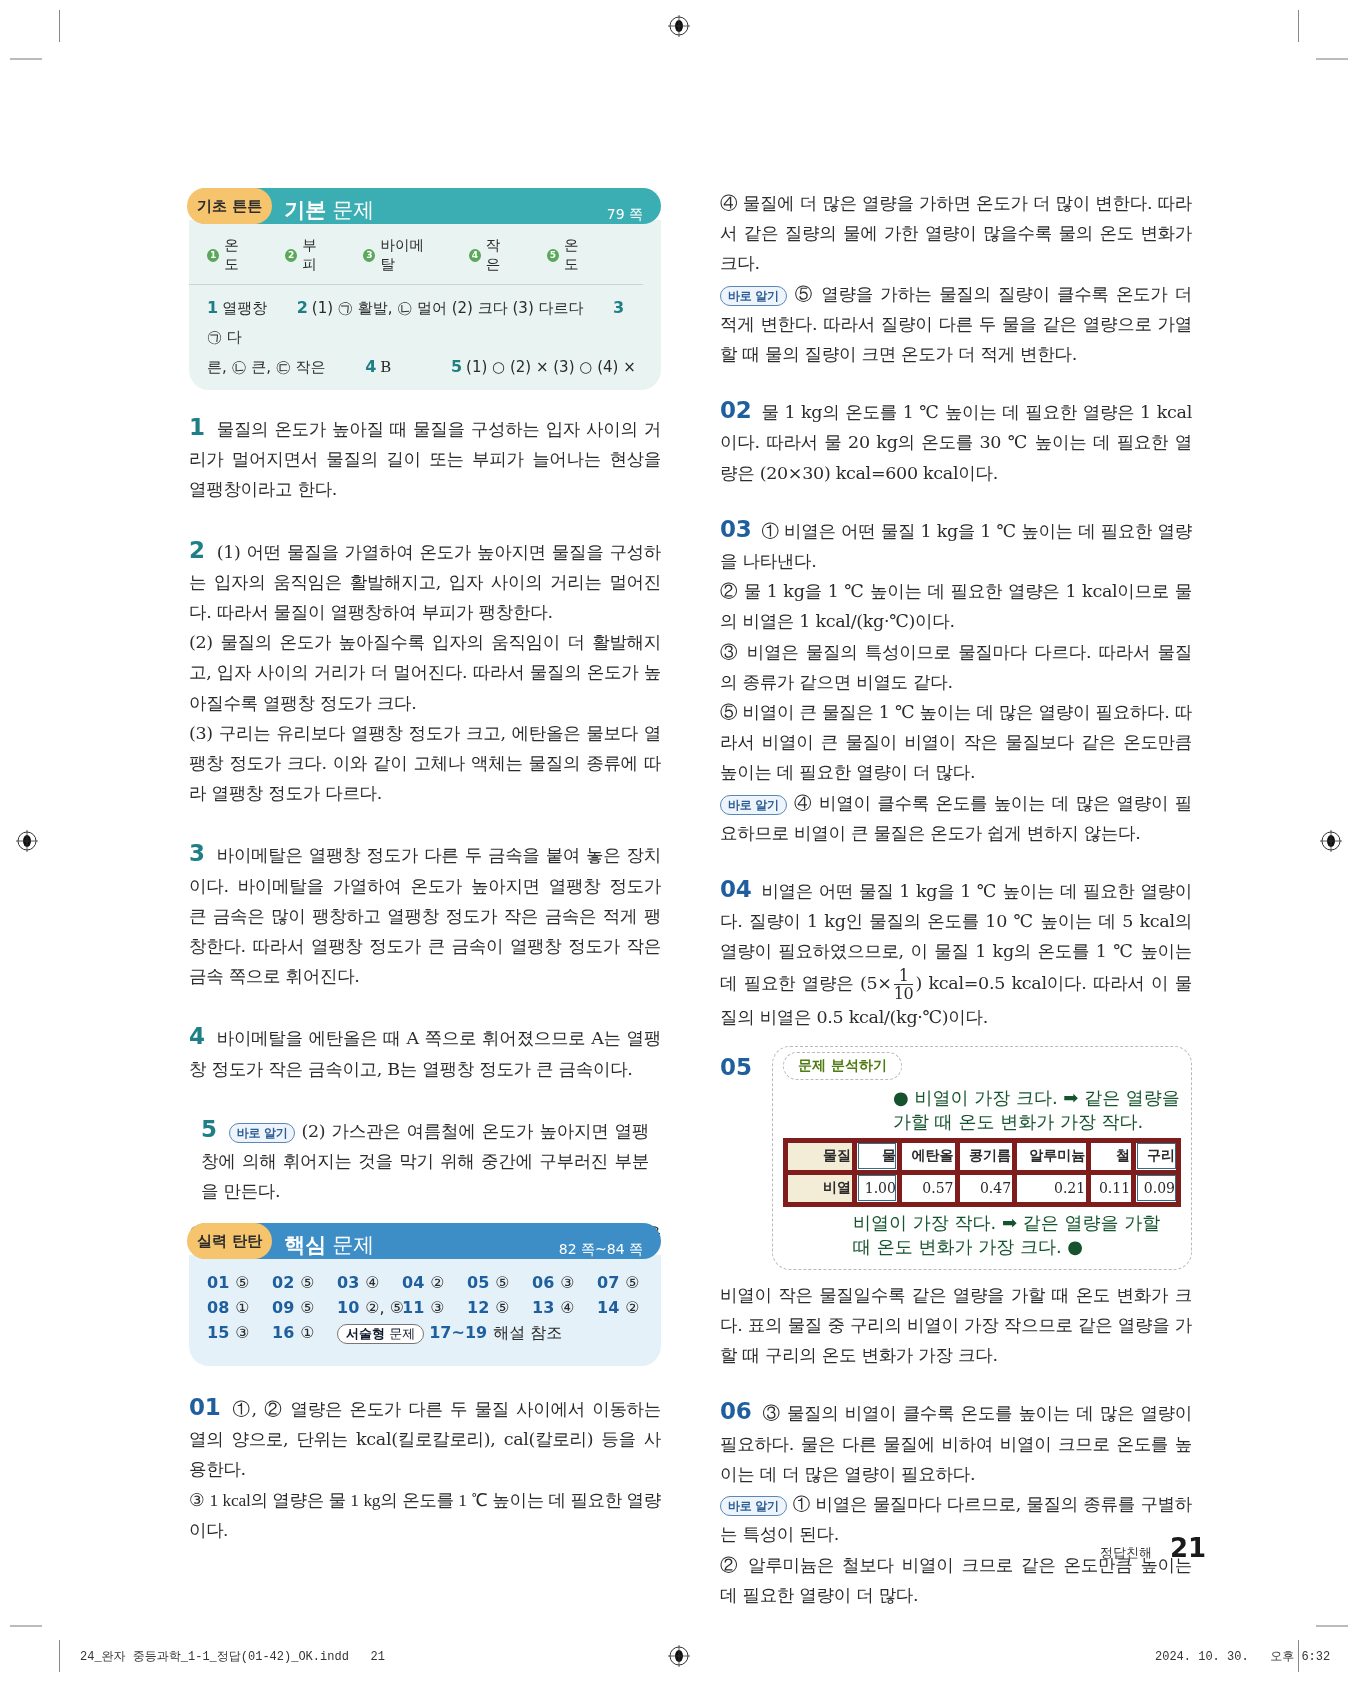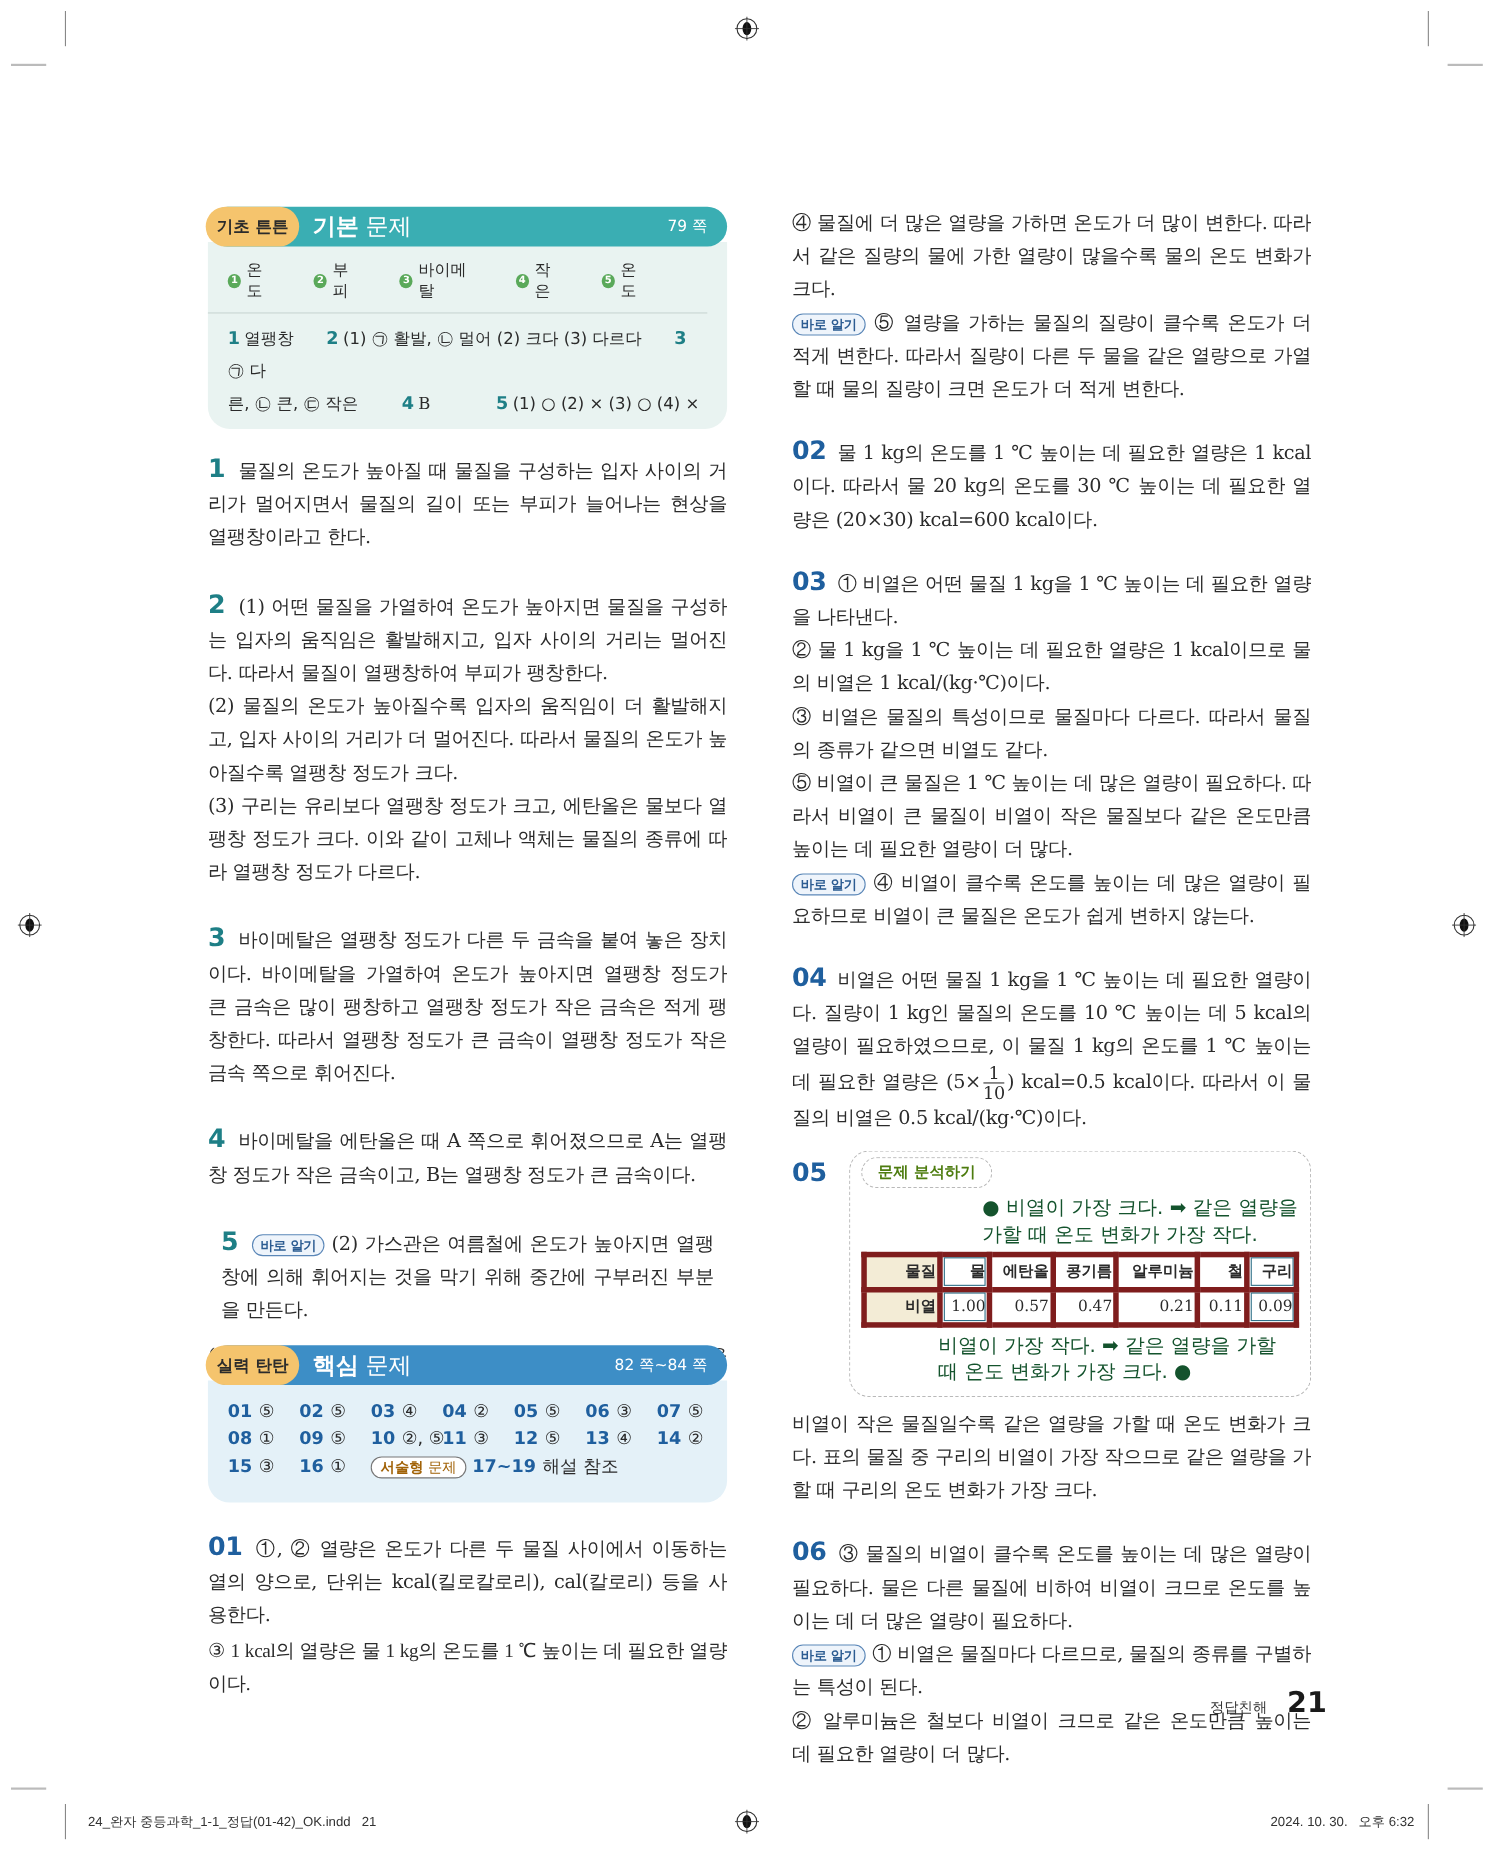--- a/index.html
+++ b/index.html
@@ -17,59 +17,59 @@
   .left-col { left:189px; width:472px; top:188px; }
   .right-col { left:720px; width:472px; top:188px; }
 
   .serif { font-family:"DejaVu Serif", serif; }
   .para { font-family:"DejaVu Serif", serif; font-size:17.5px; line-height:30.2px; color:#2b2b2b; text-align:justify; letter-spacing:-0.3px; }
   .qnum-teal { font-family:"DejaVu Sans", sans-serif; font-weight:bold; color:#1e7f86; font-size:23px; margin-right:12px; }
   .qnum-blue { font-family:"DejaVu Sans", sans-serif; font-weight:bold; color:#1f5f9e; font-size:23px; margin-right:10px; }
 
   
   .box { border-radius:0 0 20px 20px; }
-  .box-header { height:36px; border-radius:18px; display:flex; align-items:center; position:relative; }
+  .box-header { height:36px; border-radius:18px; display:flex; align-items:flex-end; position:relative; }
   .box-teal .box-header { background:#3aaeb3; }
   .box-blue .box-header { background:#3d8ec6; }
   .box-teal .box-body { background:#e9f3f1; }
   .box-blue .box-body { background:#e4f1f8; }
   .pill { background:#f5c46d; border-radius:18px; height:36px; padding:0 10px; display:flex; align-items:center; font-weight:bold; font-size:15px; color:#2b2b2b; margin-left:-2px; }
   .box-title-bold { color:#fff; font-weight:bold; font-size:21px; margin-left:12px; }
   .box-title-light { color:#fff; font-size:21px; margin-left:6px; }
   .box-pages { color:#fff; font-size:14px; position:absolute; right:18px; }
 
   .blank-row { display:flex; font-size:14.5px; padding:12px 18px 10px 18px; gap:0; border-bottom:1px solid #c9d6d2; margin:0 18px 0 0; }
   .blank-item { display:flex; align-items:center; margin-right:34px; }
   .circ { display:inline-block; width:13px; height:13px; border-radius:50%; background:#5aa95a; color:#fff; font-size:9px; text-align:center; line-height:13px; margin-right:5px; font-weight:bold; }
   .ans-line { font-size:15px; line-height:29px; padding:0 18px; }
   .ans-num-teal { color:#1e7f86; font-weight:bold; font-size:16px; margin-right:4px; }
   .ans-num-blue { color:#1f5f9e; font-weight:bold; font-size:16px; margin-right:6px; }
 
   .grid-ans { display:grid; grid-template-columns:repeat(7, 65px); row-gap:6px; padding:12px 18px; font-size:16px; }
   .grid-ans span { white-space:nowrap; }
 
-  .seowool { display:inline-block; border:1px solid #777; border-radius:12px; padding:0 8px; font-size:13px; background:#fff; color:#a16207; }
+  .seowool { display:inline-block; border:1px solid #777; border-radius:12px; padding:0 8px; font-size:13px; background:#fff; color:#0f172a; }
 
   .baro { display:inline-block; border:1px solid #5b87b8; border-radius:11px; padding:0 7px; font-family:"DejaVu Sans", sans-serif; font-size:12px; color:#2c5c92; line-height:18px; margin-right:6px; font-weight:bold; background:#eef4fb; }
 
   
   .analysis { border:1.5px dashed #b9b9b9; border-radius:18px; position:relative; padding:8px 10px 10px 10px; }
   .analysis-tag { border:1.5px dashed #b9b9b9; border-radius:14px; display:inline-block; padding:4px 14px; font-size:14px; font-weight:bold; color:#4d7c0f; background:#fff; }
   .note { font-size:18px; color:#14532d; }
   table.spec { border-collapse:collapse; font-size:14px; width:100%; }
   table.spec td { border:5px solid #7f1d1d; text-align:right; height:25px; }
   table.spec td.hd { background:#f3ecd6; font-weight:bold; width:62px; }
   table.spec td.nm { font-weight:bold; }
   table.spec td.val { font-family:"DejaVu Serif", serif; }
   table.spec td.hl { outline:1.5px solid #2f7088; outline-offset:-4px; }
 
   .frac { display:inline-flex; flex-direction:column; vertical-align:middle; text-align:center; font-size:16px; line-height:17px; margin:0 2px; }
   .frac .num { border-bottom:1px solid #333; padding:0 2px; }
 
-  .footer-text { font-family:Liberation Sans, sans-serif; font-size:12px; color:#333; }
+  .footer-text { font-family:Liberation Mono, monospace; font-size:12px; color:#333; }
 </style>
 </head>
 <body>
 
 <div class="crop-v" style="left:59px; top:10px; height:32px;"></div>
 <div class="crop-v" style="left:1298px; top:10px; height:32px;"></div>
 <div class="crop-h" style="left:10px; top:58px; width:32px;"></div>
 <div class="crop-h" style="left:1316px; top:58px; width:32px;"></div>
 <div class="crop-h" style="left:10px; top:1625px; width:32px;"></div>
 <div class="crop-h" style="left:1316px; top:1625px; width:32px;"></div>

